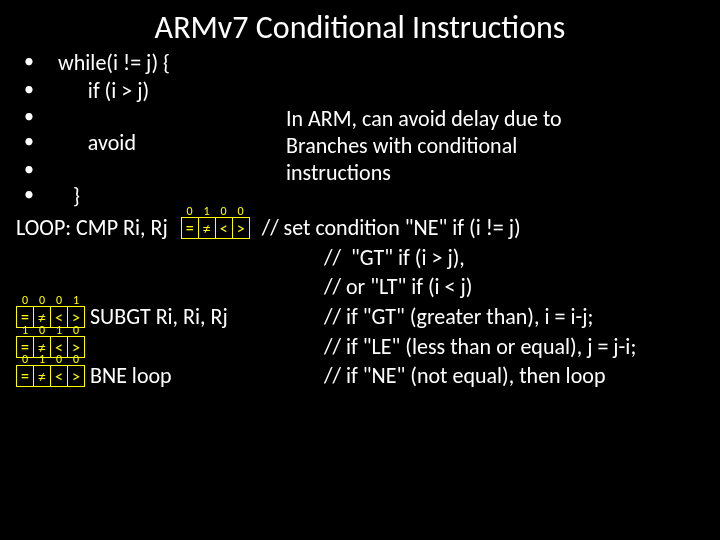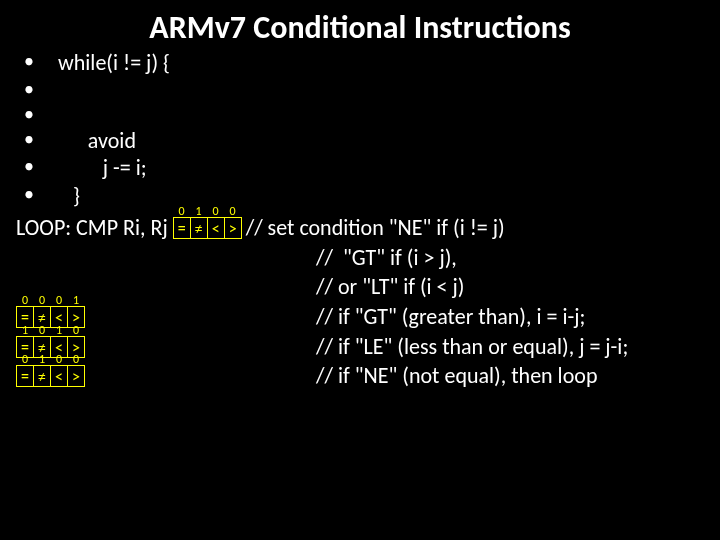--- a/index.html
+++ b/index.html
@@ -10,21 +10,21 @@
     width: 720px;
     height: 540px;
     overflow: hidden;
     padding: 8px 16px;
     box-sizing: border-box;
   }
   h1 {
     text-align: center;
     margin: 0 0 2px 0;
     font-size: 32px;
-    font-weight: 700;
+    font-weight: 400;
   }
   .row {
     display: flex;
     align-items: flex-start;
     line-height: 1.25;
   }
   .bullet {
     width: 34px;
     font-size: 20px;
     padding-left: 8px;
@@ -42,20 +42,21 @@
   .top-right {
     flex: 1;
     padding-top: 56px;
     font-size: 22px;
   }
   .line {
     display: flex;
     align-items: center;
     font-size: 22px;
     line-height: 1.35;
+    gap: 8px;
   }
   .line .left {
     width: 300px;
     display: flex;
     align-items: center;
   }
   .line .right {
     flex: 1;
   }
   .flagbox {
@@ -99,36 +100,41 @@
 <h1>ARMv7 Conditional Instructions</h1>
 
 <div class="top">
   <div class="top-left">
     <div class="row">
         <div class="bullet">•</div>
         <div class="code">while(i != j) {</div>
       </div>
     <div class="row">
         <div class="bullet">•</div>
+        <div class="code">      if (i &gt; j)</div>
       </div>
     <div class="row">
         <div class="bullet">•</div>
       </div>
     <div class="row">
         <div class="bullet">•</div>
         <div class="code">      avoid</div>
       </div>
     <div class="row">
         <div class="bullet">•</div>
-        <div class="code">         j -= i;</div>
       </div>
     <div class="row">
         <div class="bullet">•</div>
         <div class="code">   }</div>
       </div>
+  </div>
+  <div class="top-right">
+    <div>In ARM, can avoid delay due to</div>
+    <div>Branches with conditional</div>
+    <div>instructions</div>
   </div>
 </div>
 
 <div class="line" style="margin-top:4px;">
   <span class="code">LOOP: CMP Ri, Rj </span>
   <span class="flagbox">
     <span class="fb-bits">
       <span class="fb-bit">0</span>
       <span class="fb-bit">1</span>
       <span class="fb-bit">0</span>
@@ -162,20 +168,21 @@
         <span class="fb-bit">0</span>
         <span class="fb-bit">1</span>
       </span>
       <span class="fb-row">
         <span class="fb-cell">=</span>
         <span class="fb-cell">≠</span>
         <span class="fb-cell">&lt;</span>
         <span class="fb-cell">&gt;</span>
       </span>
     </span>
+    <span class="code"> SUBGT Ri, Ri, Rj</span>
   </span>
   <span class="right code">// if "GT" (greater than), i = i-j;</span>
 </div>
 
 <div class="line">
   <span class="left">
     <span class="flagbox">
       <span class="fb-bits">
         <span class="fb-bit">1</span>
         <span class="fb-bit">0</span>
@@ -202,15 +209,16 @@
         <span class="fb-bit">0</span>
         <span class="fb-bit">0</span>
       </span>
       <span class="fb-row">
         <span class="fb-cell">=</span>
         <span class="fb-cell">≠</span>
         <span class="fb-cell">&lt;</span>
         <span class="fb-cell">&gt;</span>
       </span>
     </span>
+    <span class="code"> BNE loop</span>
   </span>
   <span class="right code">// if "NE" (not equal), then loop</span>
 </div>
 
 </body></html>

